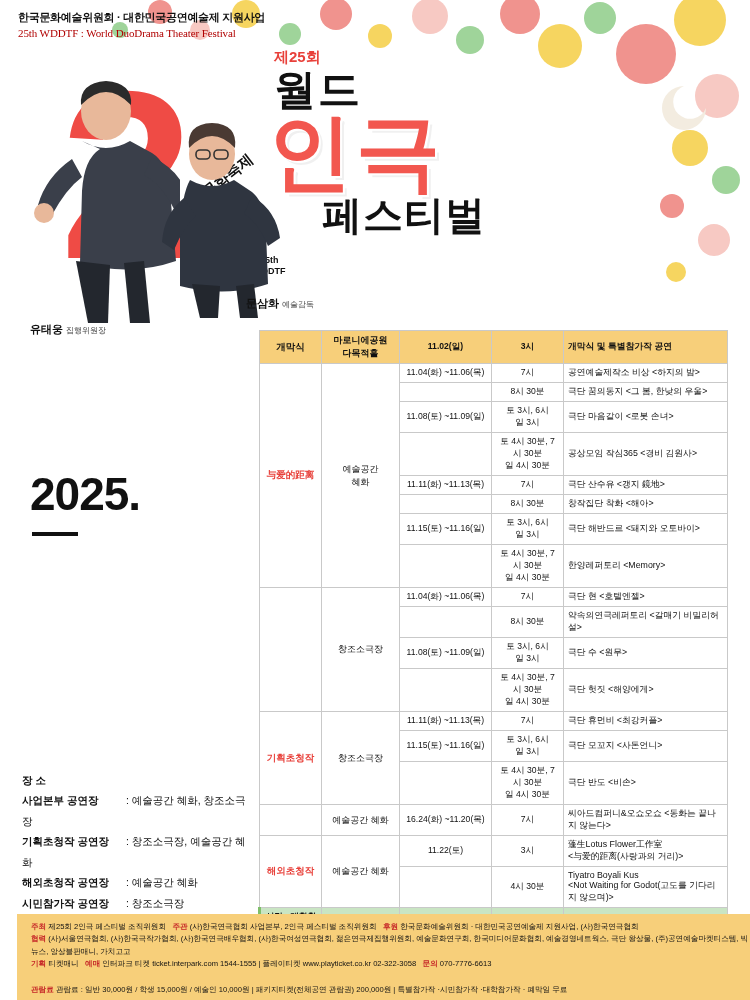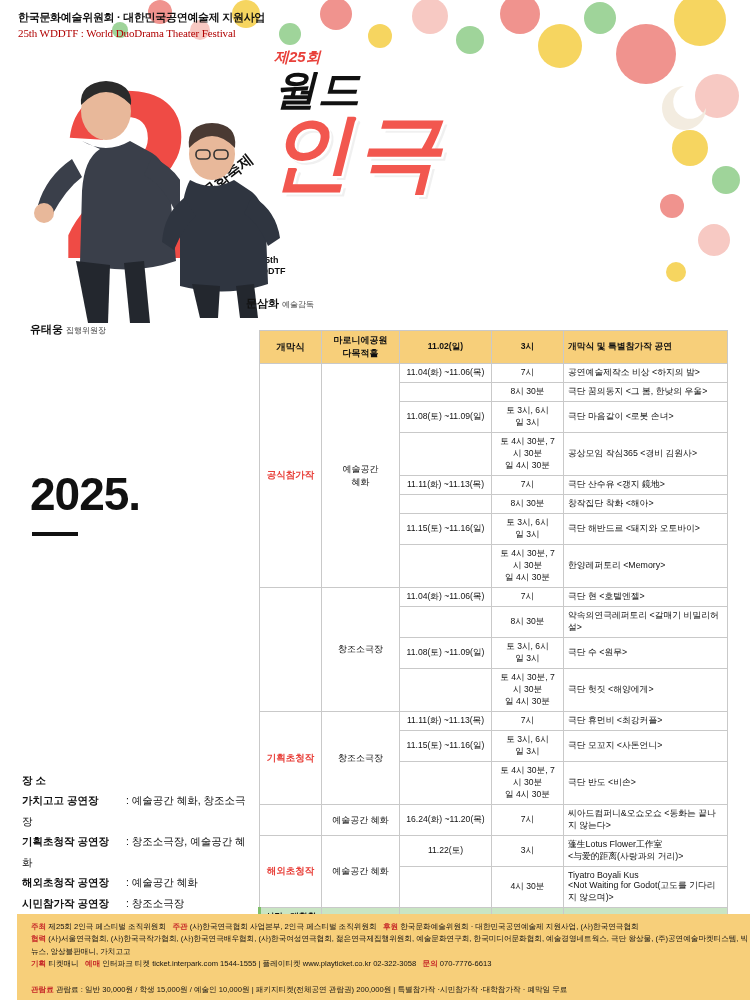--- a/index.html
+++ b/index.html
@@ -14,21 +14,21 @@
 
   
   .confetti { position:absolute; top:0; left:0; width:750px; height:330px; pointer-events:none; }
 
   
   .hdr { position:absolute; top:10px; left:18px; line-height:1.45; }
   .hdr .l1 { font-size:11px; color:#111; font-weight:bold; letter-spacing:-.3px; }
   .hdr .l2 { font-size:11px; color:#b00000; font-family:"Liberation Serif", serif; letter-spacing:-.1px; }
 
   
-  .title-block { position:absolute; top:48px; left:262px; width:420px; text-align:left;font-style:italic; }
+  .title-block { position:absolute; top:48px; left:262px; width:420px; text-align:left; }
   .t-ed { font-size:15px; color:#e8403a; font-weight:bold; margin-left:12px; }
   .t-1 { font-size:42px; font-weight:bold; color:#111; letter-spacing:2px; line-height:1; margin-top:2px; margin-left:12px;}
   .t-2 { font-size:84px; font-weight:bold; color:#f2574f; letter-spacing:4px; line-height:.95; margin-top:2px; margin-left:6px;
          text-shadow:2px 2px 0 #fff, 4px 4px 0 rgba(0,0,0,.06);}
   .t-3 { font-size:40px; font-weight:bold; color:#111; letter-spacing:1px; line-height:1; margin-top:2px; margin-left:60px;}
 
   
   .big2 { position:absolute; left:60px; top:55px; font-size:240px; font-weight:bold; color:#ef4b45;
           line-height:1; font-family:"Liberation Sans", sans-serif; }
   .rotated-kr { position:absolute; left:112px; top:196px; transform:rotate(-38deg);
@@ -140,47 +140,48 @@
   </div>
   <div class="cap" style="left:232px; top:296px; width:96px;">
     <b>문삼화</b>
     <span class="role">예술감독</span>
   </div>
 
   <div class="title-block">
     <div class="t-ed">제25회</div>
     <div class="t-1">월드</div>
     <div class="t-2">인극</div>
+    <div class="t-3">페스티벌</div>
   </div>
 
   <div class="dates">
     <div class="d-line">2025.</div>
     <div class="d-rule"></div>
   </div>
 
   <div class="venues" id="venue-list">
       <div class="row"><b>장 소</b><span></span></div>
-      <div class="row"><b>가치고고 공연장</b><span>: 예술공간 혜화, 창조소극장</span></div>
+      <div class="row"><b>사업본부 공연장</b><span>: 예술공간 혜화, 창조소극장</span></div>
       <div class="row"><b>기획초청작 공연장</b><span>: 창조소극장, 예술공간 혜화</span></div>
       <div class="row"><b>해외초청작 공연장</b><span>: 예술공간 혜화</span></div>
       <div class="row"><b>시민참가작 공연장</b><span>: 창조소극장</span></div>
       <div class="row"><b>대학참가작 공연장</b><span>: 극장 동국</span></div>
     </div>
 
   <table class="sched">
       <tbody id="sched-body">
         <tr class="open-row">
           <td class="c-sec" rowspan="1">개막식</td>
           <td class="c-ven" rowspan="1">마로니에공원<br>다목적홀</td>
           <td class="c-date">11.02(일)</td>
           <td class="c-time">3시</td>
           <td class="c-title">개막식 및 특별참가작 공연</td>
         </tr>
         <tr>
-          <td class="c-sec" rowspan="8">공식참가작</td>
+          <td class="c-sec" rowspan="8">与爱的距离</td>
           <td class="c-ven" rowspan="8">예술공간<br>혜화</td>
           <td class="c-date">11.04(화) ~11.06(목)</td>
           <td class="c-time">7시</td>
           <td class="c-title">공연예술제작소 비상 &lt;하지의 밤&gt;</td>
         </tr>
         <tr>
           <td class="c-date"></td>
           <td class="c-time">8시 30분</td>
           <td class="c-title">극단 꿈의동지 &lt;그 봄, 한낮의 우울&gt;</td>
         </tr>

